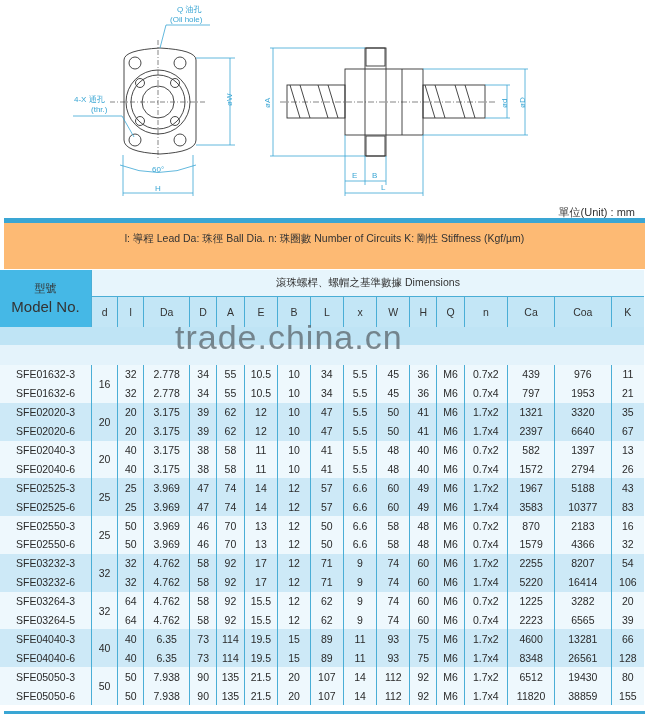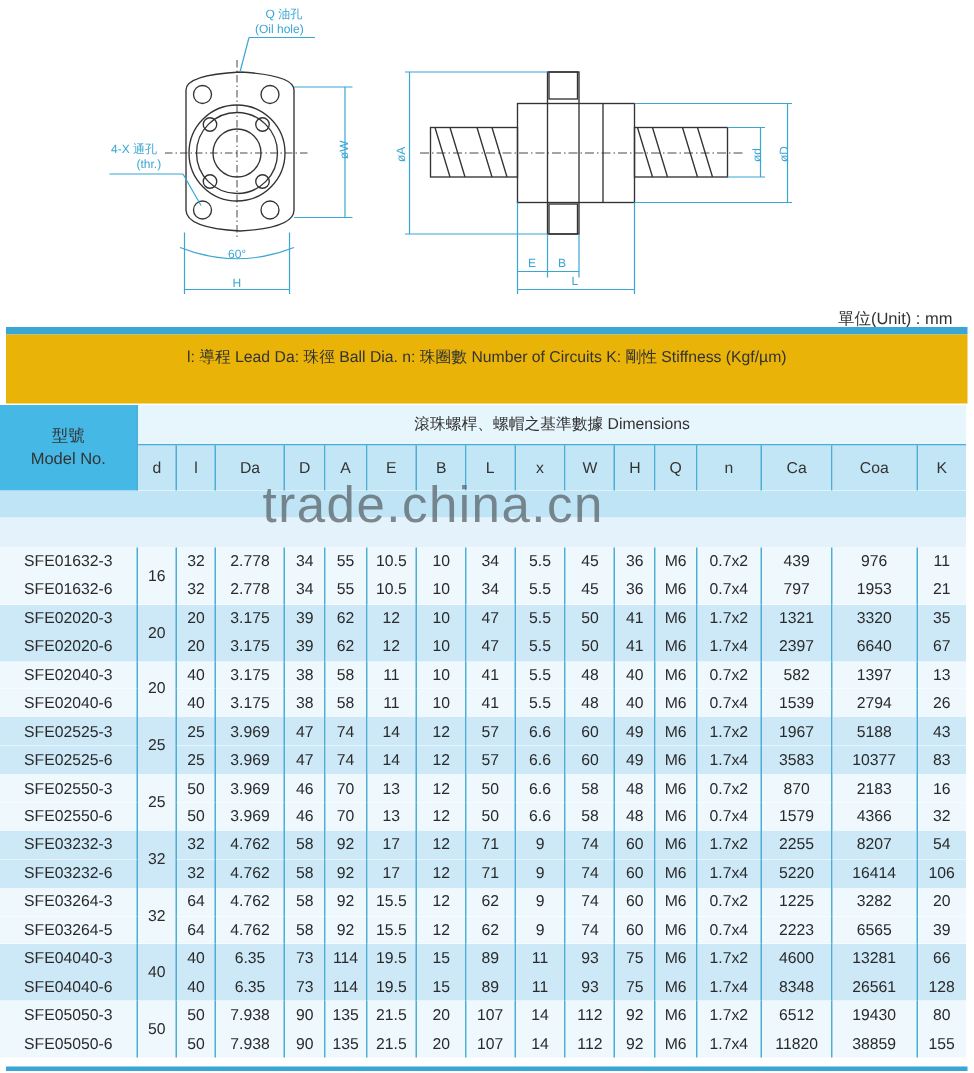--- a/index.html
+++ b/index.html
@@ -2,29 +2,29 @@
 <html><head>
 <meta charset="utf-8">
 <style>
   html, body { margin:0; padding:0; background:#ffffff; }
   body { width:649px; height:715px; position:relative; overflow:hidden;
          font-family:"Liberation Sans", sans-serif; color:#2a2a2a; }
   .drawing { position:absolute; left:0; top:0; width:649px; height:200px; }
   .unit { position:absolute; right:14px; top:205px; font-size:11px; color:#333; }
   .topbar { position:absolute; left:4px; top:218px; width:641px; height:5px; background:#3aa6d4; }
   .legend { position:absolute; left:4px; top:223px; width:641px; height:46px;
-            background:#eab308; font-size:10.5px; color:#333; text-align:center; line-height:14px; padding-top:8px; box-sizing:border-box; }
+            background:#fdba74; font-size:10.5px; color:#333; text-align:center; line-height:14px; padding-top:8px; box-sizing:border-box; }
   table.spec { position:absolute; left:0; top:270px; width:644px; border-collapse:collapse;
                font-size:10.5px; table-layout:fixed; }
   table.spec td, table.spec th { border-left:1px solid #4aaed6; padding:0; text-align:center;
                height:18.9px; font-weight:normal; white-space:nowrap; overflow:hidden; }
   table.spec th { color:#333; }
   .hdr-model { background:#45b8e6; color:#ffffff; border-left:none !important; }
   .hdr-model .cn { font-size:11px; display:block; margin-top:-2px; }
-  .hdr-model .en { font-size:11px; display:block; margin-top:2px; }
+  .hdr-model .en { font-size:15px; display:block; margin-top:2px; }
   .hdr-dim { background:#e7f5fc; height:26px !important; border-bottom:1px solid #4aaed6;margin-left:20px; }
   .hdr-col { background:#c3e6f6; height:30px !important; }
   .watermark-row td { background:#bfe4f5; height:18px !important; border-left-color:transparent !important; }
   .watermark-row2 td { background:#e4f3fb; height:20px !important; border-left-color:transparent !important; }
   tr.light td { background:#eef8fd; }
   tr.dark td { background:#cde9f7; }
   td.model { text-align:left; padding-left:6px; border-left:none !important;margin-top:44px; }
   .bottombar { position:absolute; left:4px; top:711px; width:641px; height:3px; background:#3aa6d4; }
   .wm { position:absolute; left:175px; top:318px; font-size:34px; color:rgba(90,100,105,0.75);
         letter-spacing:1px; pointer-events:none; }
@@ -274,21 +274,21 @@
         <td>38</td>
         <td>58</td>
         <td>11</td>
         <td>10</td>
         <td>41</td>
         <td>5.5</td>
         <td>48</td>
         <td>40</td>
         <td>M6</td>
         <td>0.7x4</td>
-        <td>1539</td>
+        <td>1572</td>
         <td>2794</td>
         <td>26</td>
       </tr>
       <tr class="dark">
         <td class="model">SFE02525-3</td>
         <td rowspan="2">25</td>
         <td>25</td>
         <td>3.969</td>
         <td>47</td>
         <td>74</td>

